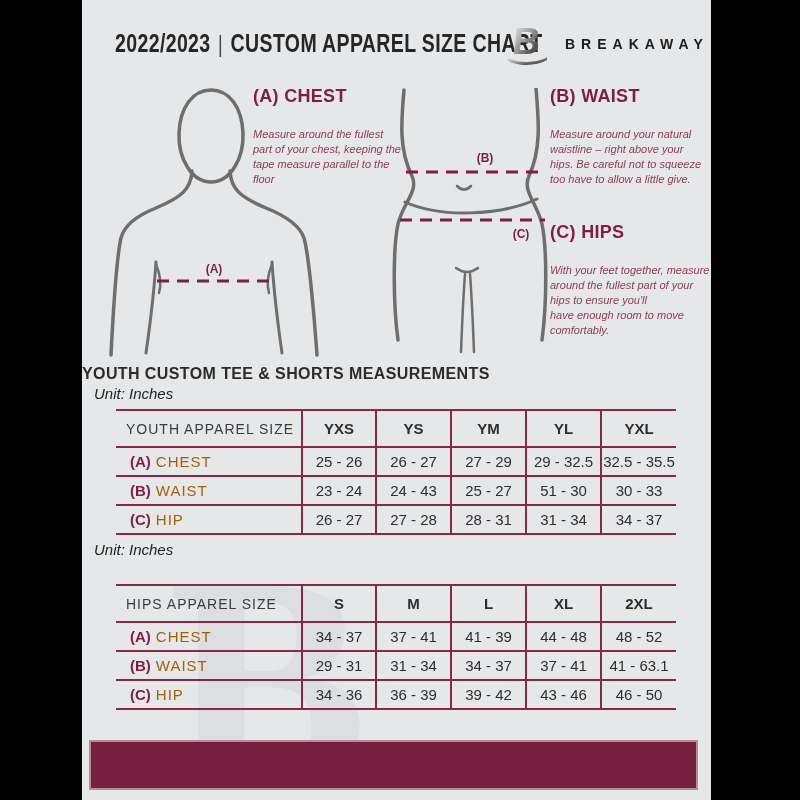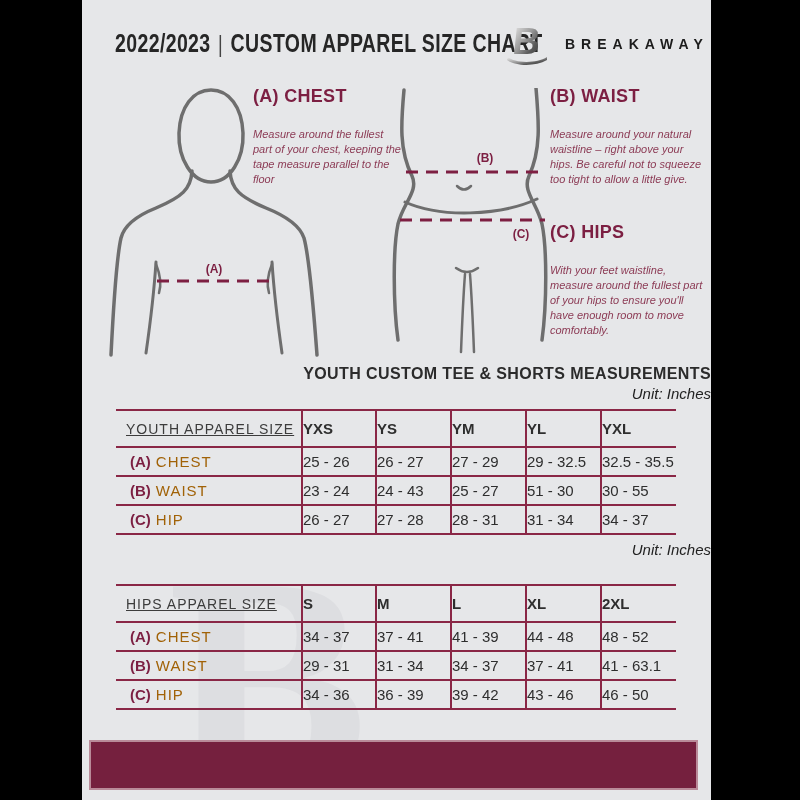--- a/index.html
+++ b/index.html
@@ -36,39 +36,39 @@
     line-height:1.36;white-space:pre-line;margin-top:20px;}
   .instr.chest{left:171px;top:86px;width:152px;}
   .instr.waist{left:468px;top:86px;width:156px;}
   .instr.hips{left:468px;top:222px;width:160px;}
 
   .fig{position:absolute;}
   .fig.upper{left:26px;top:85px;}
   .fig.lower{left:303px;top:88px;}
 
   
-  .sect{position:absolute;left:0;width:629px;text-align:right;}
+  .sect{position:absolute;left:0;width:629px;text-align:left;}
   .sect .t{font-size:16px;font-weight:bold;color:#2b2b2b;letter-spacing:.4px;}
-  .sect .u{font-size:15px;font-style:italic;color:#222;margin-top:2px;}
+  .sect .u{font-size:15px;font-style:italic;color:#222;margin-top:2px;padding-left:12px;}
   .sect.youth{top:365px;}
   .sect.adult{top:539px;}
 
   
   table.size{position:absolute;left:34px;width:560px;border-collapse:collapse;
     table-layout:fixed;z-index:2;background:transparent;}
   table.youth{top:409px;}
   table.adult{top:584px;}
   table.size tr{border-bottom:2px solid var(--maroon-border);}
   table.size thead tr{border-top:2px solid var(--maroon-border);}
-  table.size td{border-left:2px solid var(--maroon-border);
+  table.size td{border-left:2px solid var(--maroon-border);text-align:center;
     font-size:15px;color:var(--ink);height:29px;vertical-align:middle;}
   table.size td:first-child{border-left:none;text-align:left;padding-left:14px;}
   table.size thead td{height:37px;font-weight:bold;font-size:15px;}
   table.size thead td:first-child{font-weight:normal;font-size:14px;
-    color:var(--ink-soft);letter-spacing:1px;padding-left:10px;text-decoration:underline;}
+    color:var(--ink-soft);letter-spacing:1px;padding-left:10px;}
   table.size .pre{font-weight:bold;color:var(--maroon-text);margin-right:5px;}
   table.size .lbl{letter-spacing:1px;color:#a16207;}
 
   
   .watermark{position:absolute;left:86px;top:532px;z-index:1;
     font-family:"Liberation Serif",serif;font-weight:bold;font-size:300px;
     line-height:1;color:#dcdde0;opacity:.8;user-select:none;}
   .footer-bar{position:absolute;left:7px;top:740px;width:609px;height:50px;
     background:var(--maroon-deep);border:2px solid #b98b99;z-index:3;}
 
@@ -127,25 +127,25 @@
     <path d="M15,132 L160,132" stroke="#7d1f42" stroke-width="3" stroke-dasharray="12 8" fill="none"></path>
     <text x="136" y="150" text-anchor="middle" font-size="12" font-weight="bold" fill="#7c1f42">(C)</text>
   </svg>
 
   <div class="instr chest">
     <h3>(A) CHEST</h3>
     <p>Measure around the fullest part of your chest, keeping the tape measure parallel to the floor</p>
   </div>
   <div class="instr waist">
     <h3>(B) WAIST</h3>
-    <p>Measure around your natural waistline – right above your hips. Be careful not to squeeze too tight to allow a little give.</p>
+    <p>Measure around your natural waistline – right above your hips. Be careful not to squeeze too have to allow a little give.</p>
   </div>
   <div class="instr hips">
     <h3>(C) HIPS</h3>
-    <p>With your feet waistline, measure around the fullest part of your hips to ensure you'll
+    <p>With your feet together, measure around the fullest part of your hips to ensure you'll
 have enough room to move comfortably.</p>
   </div>
 
   <div class="watermark">B</div>
 
   <div class="sect youth">
     <div class="t">YOUTH CUSTOM TEE &amp; SHORTS MEASUREMENTS</div>
     <div class="u">Unit: Inches</div>
   </div>
 
@@ -176,21 +176,21 @@
         <td>27 - 29</td>
         <td>29 - 32.5</td>
         <td>32.5 - 35.5</td>
       </tr>
       <tr>
         <td><span class="pre">(B)</span><span class="lbl">WAIST</span></td>
         <td>23 - 24</td>
         <td>24 - 43</td>
         <td>25 - 27</td>
         <td>51 - 30</td>
-        <td>30 - 55</td>
+        <td>30 - 33</td>
       </tr>
       <tr>
         <td><span class="pre">(C)</span><span class="lbl">HIP</span></td>
         <td>26 - 27</td>
         <td>27 - 28</td>
         <td>28 - 31</td>
         <td>31 - 34</td>
         <td>34 - 37</td>
       </tr>
     </tbody>

